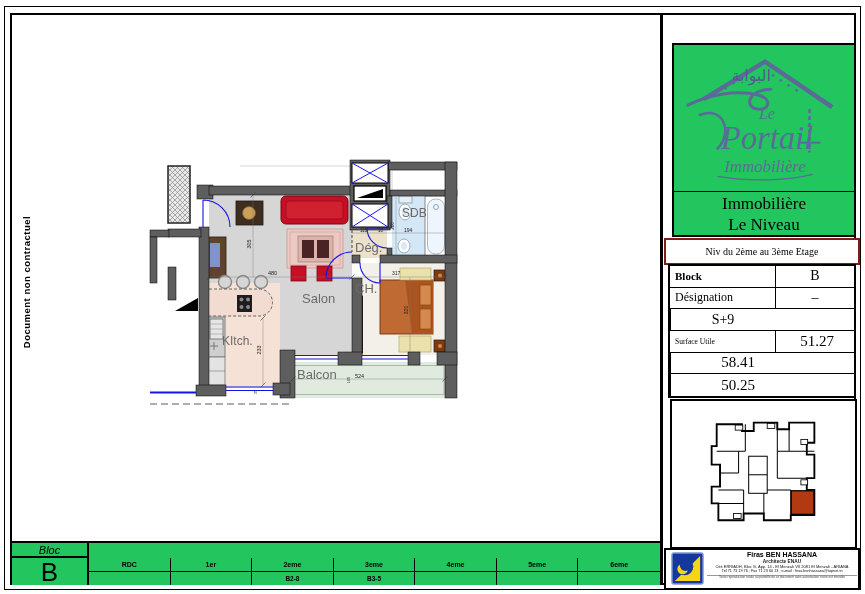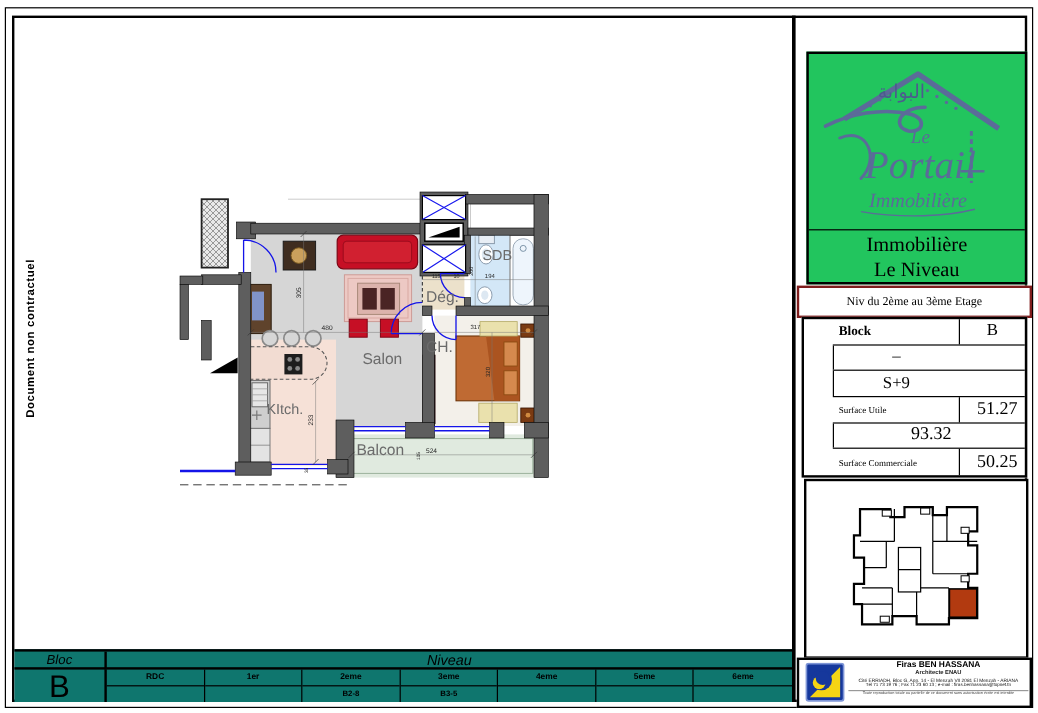--- a/index.html
+++ b/index.html
@@ -18,41 +18,41 @@
   .dim{fill:#222;font-family:"Liberation Sans",sans-serif;}
   
   .logo-box{position:absolute;left:672px;top:43px;width:180px;height:190px;border:2px solid #000;background:#22c55e;}
   .logo-svg{position:absolute;left:0;top:0;width:178px;height:142px;}
   .brand-name{position:absolute;left:0;bottom:0;width:100%;height:44px;border-top:1px solid #000;
               font-family:"Liberation Serif",serif;font-size:17px;line-height:21px;text-align:center;padding-top:1px;box-sizing:border-box;}
   .title-box{position:absolute;left:664px;top:238px;width:192px;height:23px;border:2px solid #7f1d1d;background:#fff;
              display:flex;align-items:center;justify-content:center;font-family:"Liberation Serif",serif;font-size:10px;white-space:nowrap;}
   .info-table{position:absolute;left:668px;top:264px;width:184px;height:130px;border:2px solid #000;background:#fff;
               display:grid;grid-template-rows:repeat(6,1fr);font-family:"Liberation Serif",serif;}
-  .it-row{display:grid;grid-template-columns:105px 1fr;border-bottom:1px solid #000;margin-left:24px;}
+  .it-row{display:grid;grid-template-columns:105px 1fr;border-bottom:1px solid #000;}
   .it-row:last-child{border-bottom:none;}
   .it-label{display:flex;align-items:center;padding-left:5px;}
   .it-value{border-left:1px solid #000;display:flex;align-items:center;justify-content:center;}
   .lab-bold{font-weight:700;font-size:11px;}
   .lab-reg{font-size:12px;}
   .lab-small{font-size:7.5px;}
   .val-mid{font-size:14px;}
-  .val-num{font-size:15px;justify-content:flex-end;padding-right:6px;}
+  .val-num{font-size:15px;justify-content:flex-end;padding-right:20px;}
   .keyplan-box{position:absolute;left:670px;top:399px;width:183px;height:146px;border:2px solid #000;background:#fff;}
   .keyplan-svg{position:absolute;left:11px;top:5px;width:160px;height:135px;}
   .contact-box{position:absolute;left:664px;top:548px;width:192px;height:38px;border:2px solid #000;background:#fff;}
   .contact-logo{position:absolute;left:5px;top:2px;width:33px;height:33px;}
   .contact-text{position:absolute;left:41px;top:1px;right:1px;text-align:center;line-height:1.15;}
   .ct-name{font-size:7px;font-weight:700;}
   .ct-title{font-size:4.8px;font-weight:700;color:#222;}
   .ct-addr{font-size:4px;color:#111;}
   .ct-phone{font-size:3.8px;color:#111;}
   .ct-note{font-size:3.2px;color:#444;border-top:.5px solid #999;margin-top:1px;padding-top:.5px;}
   
-  .bottom-bar{position:absolute;left:12px;top:541px;width:648px;height:42px;border-top:2px solid #000;background:#0f766e;}
+  .bottom-bar{position:absolute;left:12px;top:541px;width:648px;height:42px;border-top:2px solid #000;background:#22c55e;}
   .bb-bloc-h{position:absolute;left:0;top:0;width:75px;height:13px;border-right:2px solid #000;border-bottom:2px solid #000;
              display:flex;align-items:center;justify-content:center;font-size:11px;font-style:italic;}
   .bb-bloc-v{position:absolute;left:0;top:15px;width:75px;height:27px;border-right:2px solid #000;
              display:flex;align-items:center;justify-content:center;font-size:26px;line-height:26px;}
   .bb-niveau{position:absolute;left:77px;top:0;right:0;height:13px;border-bottom:2px solid #000;
              display:flex;align-items:center;justify-content:center;font-size:12px;font-style:italic;}
   .bb-levels{position:absolute;left:77px;top:15px;right:0;bottom:0;display:grid;grid-template-columns:repeat(7,1fr);}
   .lv-col{border-right:1.5px solid #000;display:grid;grid-template-rows:14px 1fr;}
   .lv-col:last-child{border-right:none;}
   .lv-h{border-bottom:1.5px solid #000;display:flex;align-items:center;justify-content:center;
@@ -252,34 +252,34 @@
 </div>
 
 <div class="title-box">Niv du 2ème au 3ème Etage</div>
 
 <div class="info-table">
   <div class="it-row">
     <div class="it-label lab-bold">Block</div>
     <div class="it-value val-mid">B</div>
   </div>
   <div class="it-row">
+    <div class="it-label lab-reg">Désignation</div>
     <div class="it-value val-mid">–</div>
   </div>
   <div class="it-row">
     <div class="it-value val-mid">S+9</div>
   </div>
   <div class="it-row">
     <div class="it-label lab-small">Surface Utile</div>
     <div class="it-value val-num">51.27</div>
   </div>
   <div class="it-row">
-    <div class="it-value val-num">93.32</div>
-  </div>
-  <div class="it-row">
-    <div class="it-label lab-small">Surface Commerciale</div>
+    <div class="it-value val-num">58.41</div>
+  </div>
+  <div class="it-row">
     <div class="it-value val-num">50.25</div>
   </div>
 </div>
 
 <div class="keyplan-box">
   <svg class="keyplan-svg" viewBox="0 0 190 145" xmlns="http://www.w3.org/2000/svg">
     <path fill="#fff" stroke="#000" stroke-width="2.2" d="M40,14 H70 V22 H84 V12 H112 V20 H126 V12 H156 V36 H147 V50 H156 V78 H147 V92 H156 V122 H128 V128 H96 V120 H72 V128 H42 V108 H34 V88 H44 V62 H34 V40 H40 Z"></path>
     <g stroke="#000" stroke-width="1.2" fill="none">
       <path d="M40,46 H74 M74,14 V46"></path>
       <path d="M44,62 V88 M44,72 H66 M66,46 V72"></path>
@@ -313,21 +313,20 @@
     <div class="ct-title">Architecte ENAU</div>
     <div class="ct-addr">Cité ERRIADH, Bloc G, App. 14 - El Menzah VII 2081 El Menzah - ARIANA</div>
     <div class="ct-phone">Tél 71 73 19 76 ; Fax 71 23 60 13 ; e-mail : firas.benhassana@topnet.tn</div>
     <div class="ct-note">Toute reproduction totale ou partielle de ce document sans autorisation écrite est interdite</div>
   </div>
 </div>
 
 <div class="bottom-bar">
   <div class="bb-bloc-h">Bloc</div>
   <div class="bb-bloc-v">B</div>
-  <div class="bb-niveau">Niveau</div>
   <div class="bb-levels">
     <div class="lv-col">
       <div class="lv-h">RDC</div>
       <div class="lv-v"></div>
     </div>
     <div class="lv-col">
       <div class="lv-h">1er</div>
       <div class="lv-v"></div>
     </div>
     <div class="lv-col">

